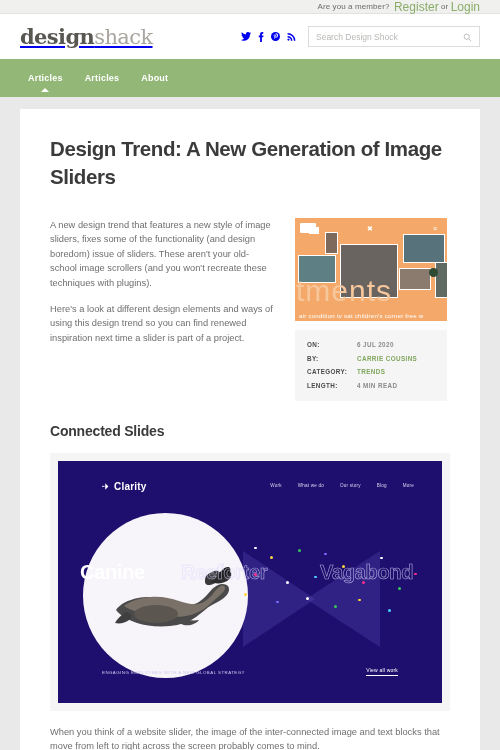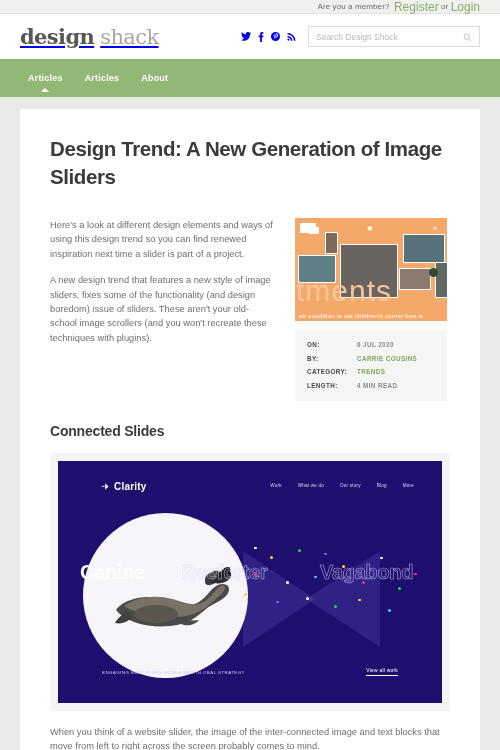--- a/index.html
+++ b/index.html
@@ -27,21 +27,21 @@
   
   .masthead {
     height: 45px;
     background: #fff;
     display: flex;
     align-items: center;
     padding: 0 20px;
   }
   .logo { font-family: "DejaVu Serif", serif; font-size: 21px; letter-spacing: -.6px; white-space: nowrap; }
   .logo-a { color: #595751; font-weight: 700; }
-  .logo-b { color: #a9a6a0; font-weight: 400; margin-left: 6px; }
+  .logo-b { color: #a9a6a0; font-weight: 400; margin-left: 0; }
   .mast-right { margin-left: auto; display: flex; align-items: center; gap: 12px; }
   .socials { display: flex; align-items: center; gap: 7px; color: #3b3b38; }
   .socials svg { display: block; }
   .searchbox {
     width: 172px; height: 21px;
     border: 1px solid #dcdcda; background: #fff;
     display: flex; align-items: center; padding: 0 7px;
   }
   .searchbox input {
     flex: 1; border: 0; outline: 0; font-size: 8.5px;
@@ -250,22 +250,22 @@
   <a class="navitem" href="#">About</a>
 </div>
 
 <div class="page">
   <div class="card">
 
     <h1 class="title">Design Trend: A New Generation of Image Sliders</h1>
 
     <div class="cols">
       <div class="col-main">
+        <p class="para">A new design trend that features a new style of image sliders, fixes some of the functionality (and design boredom) issue of sliders. These aren't your old-school image scrollers (and you won't recreate these techniques with plugins).</p>
         <p class="para">Here's a look at different design elements and ways of using this design trend so you can find renewed inspiration next time a slider is part of a project.</p>
-        <p class="para">A new design trend that features a new style of image sliders, fixes some of the functionality (and design boredom) issue of sliders. These aren't your old-school image scrollers (and you won't recreate these techniques with plugins).</p>
       </div>
 
       <div class="col-side">
         <div class="hero">
           <div class="hero-badge"></div>
           <div class="hero-x">✖</div>
           <div class="hero-eq">≡</div>
           <div class="ph p1"></div>
           <div class="ph p2"></div>
           <div class="ph p3"></div>

